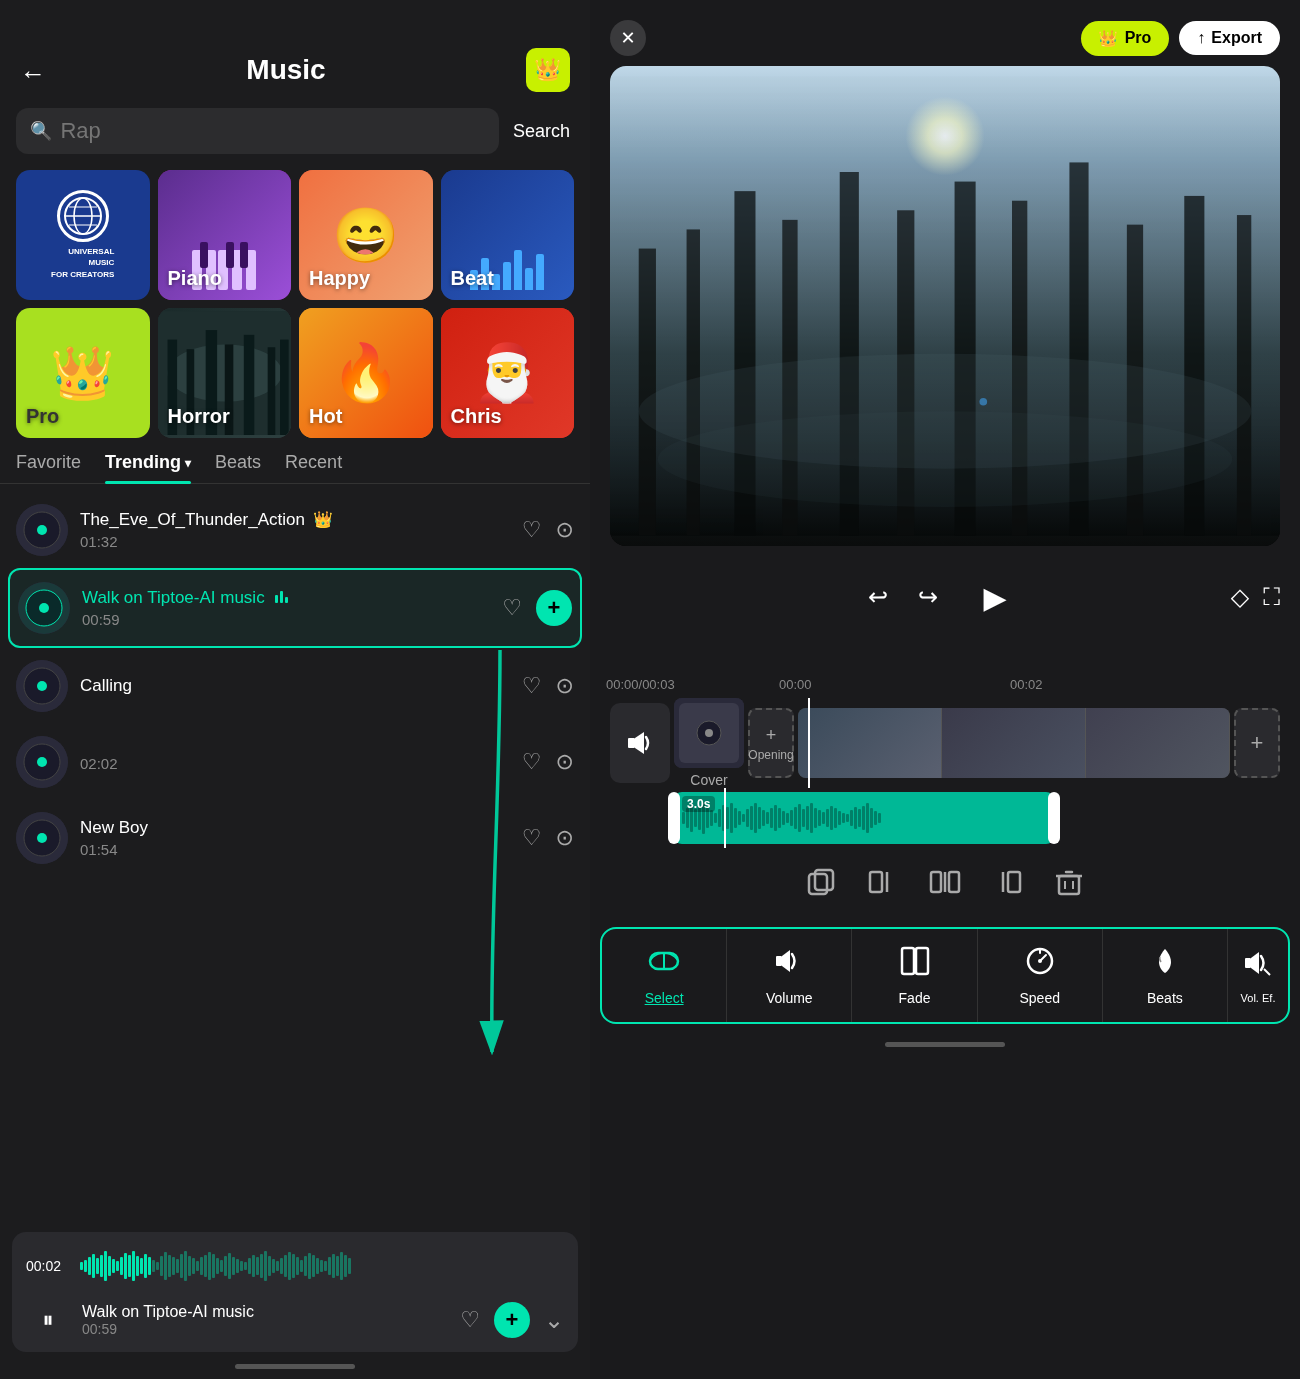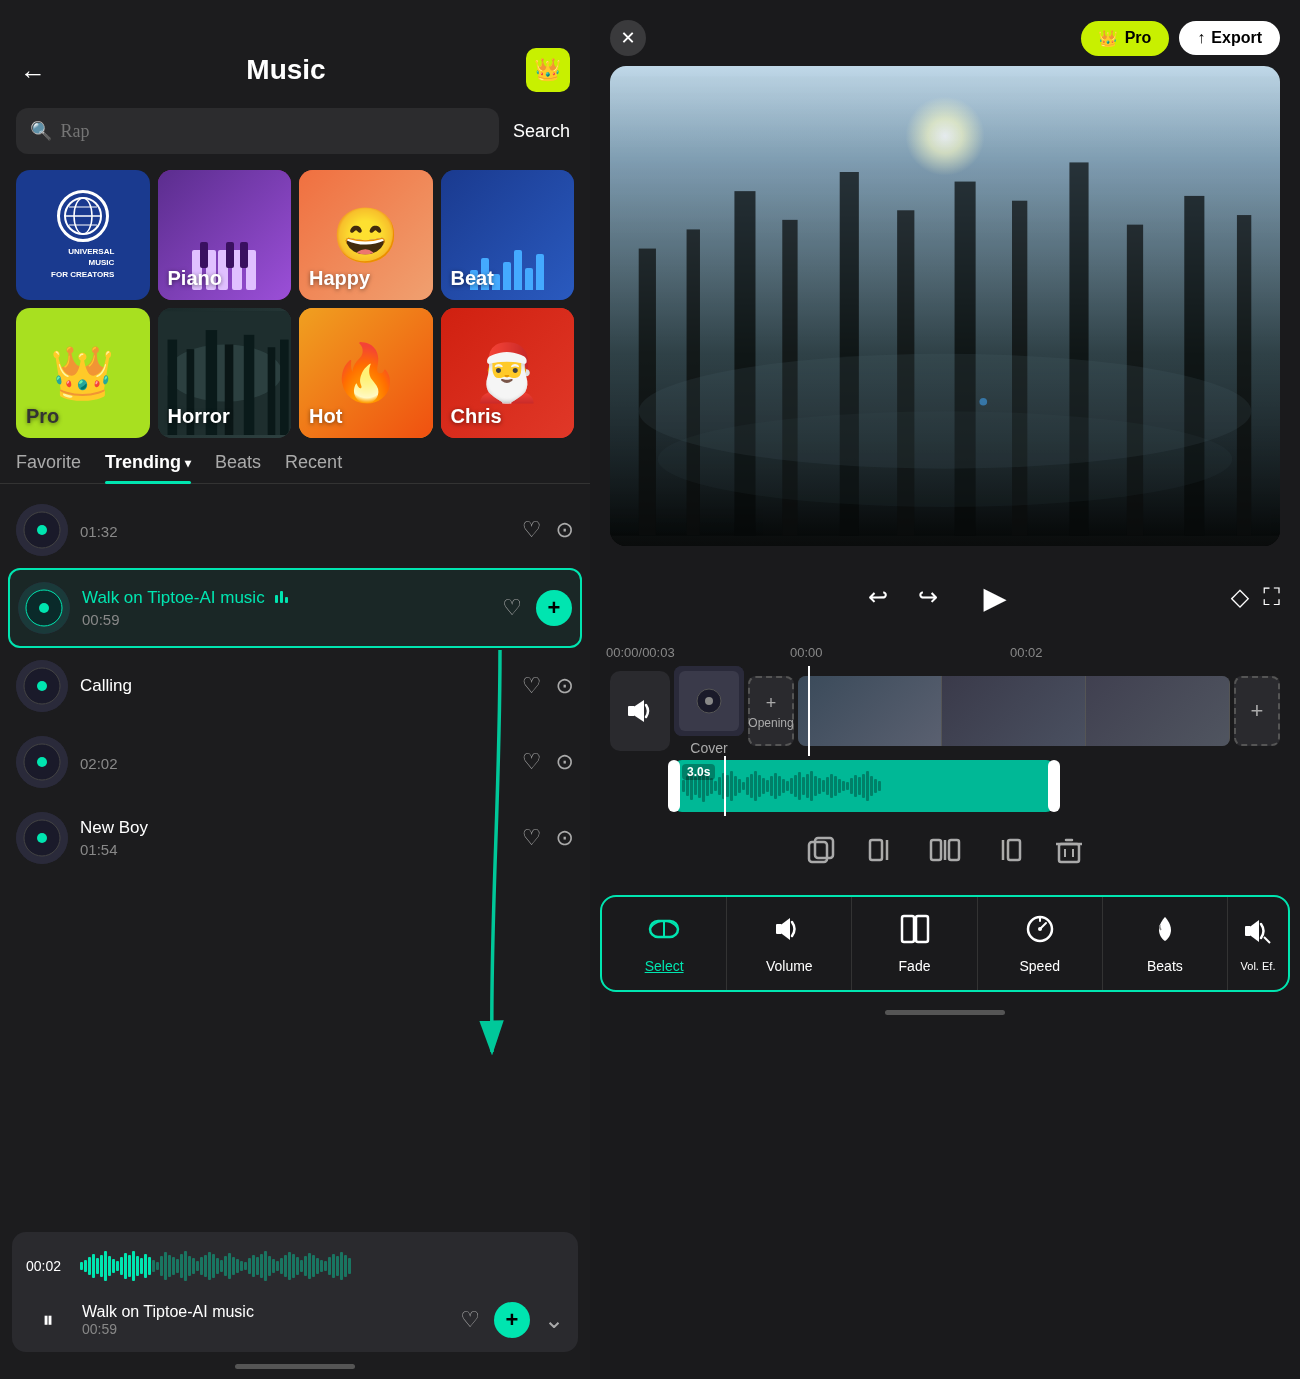--- a/index.html
+++ b/index.html
@@ -64,23 +64,22 @@
       display: flex;
       align-items: center;
       padding: 0 14px;
       height: 46px;
     }
     .search-input-wrap input {
       background: none;
       border: none;
       outline: none;
       color: #ffffff;
-      font-size: 18px;
+      font-size: 22px;
       width: 100%;
-      font-family: Liberation Serif, serif;
     }
     .search-icon-span {
       color: #888;
       margin-right: 8px;
       font-size: 18px;
     }
     .search-btn {
       background: none;
       border: none;
       color: #fff;
@@ -422,20 +421,21 @@
     }
     .playback-controls .right-ctrls {
       position: absolute; right: 20px;
       display: flex; gap: 14px;
     }
 
     
     .timeline-area {
       padding: 0 0 10px;
       position: relative;
+      margin-top: 32px;
     }
     .timeline-ruler {
       display: flex;
       align-items: center;
       padding: 0 70px;
       height: 28px;
       position: relative;
     }
     .ruler-time {
       color: #888; font-size: 13px; position: absolute;
@@ -721,20 +721,21 @@
 
     <div class="song-item">
       <div class="song-thumb">
         <svg width="52" height="52" viewBox="0 0 52 52">
           <circle cx="26" cy="26" r="26" fill="#2a2a3a"></circle>
           <circle cx="26" cy="26" r="18" fill="#1a1a2a" stroke="#444" stroke-width="1"></circle>
           <circle cx="26" cy="26" r="5" fill="#00e5b0"></circle>
         </svg>
       </div>
       <div class="song-info">
+        <div class="song-name">The_Eve_Of_Thunder_Action <span class="pro-badge">👑</span></div>
         <div class="song-duration">01:32</div>
       </div>
       <div class="song-actions">
         <button class="action-btn">♡</button>
         <button class="action-btn">⊙</button>
       </div>
     </div>
 
     <div class="song-item active-song">
       <div class="song-thumb">
@@ -964,21 +965,21 @@
     <div class="right-ctrls">
       <button class="ctrl-btn">◇</button>
       <button class="ctrl-btn">⛶</button>
     </div>
   </div>
 
   <div class="timeline-area">
 
     <div class="timeline-ruler" style="position:relative;height:28px;padding:0 70px;">
       <span class="ruler-time" style="left:16px">00:00/00:03</span>
-      <span class="ruler-time" style="left:200px">00:00</span>
+      <span class="ruler-time" style="left:189px">00:00</span>
       <span class="ruler-time" style="left:420px">00:02</span>
     </div>
 
     <div class="tracks-container" style="display:flex;align-items:center;padding:0 10px;gap:4px;position:relative;height:90px;">
 
       <div class="sound-icon-track">
         <svg width="28" height="28" viewBox="0 0 28 28">
           <rect x="2" y="9" width="7" height="10" fill="#fff" rx="1"></rect>
           <polygon points="9,9 18,3 18,25 9,19" fill="#fff"></polygon>
           <path d="M20,8 Q24,14 20,20" fill="none" stroke="#fff" stroke-width="2.5" stroke-linecap="round"></path>

